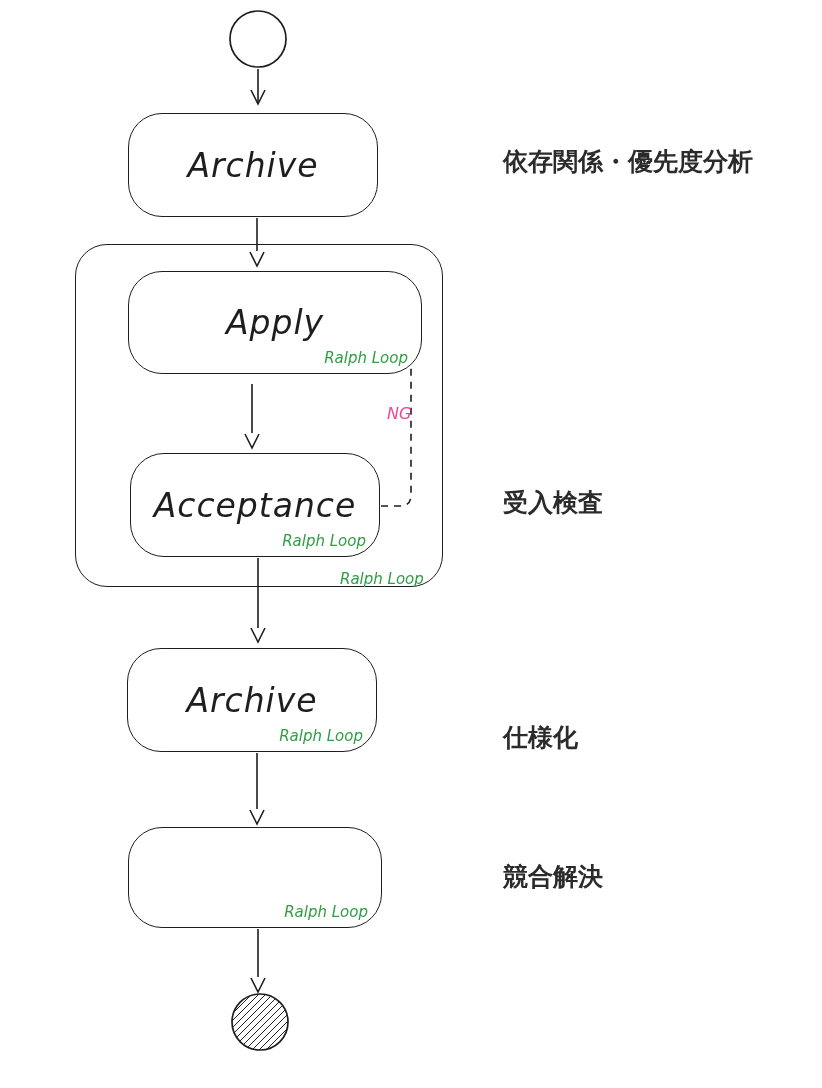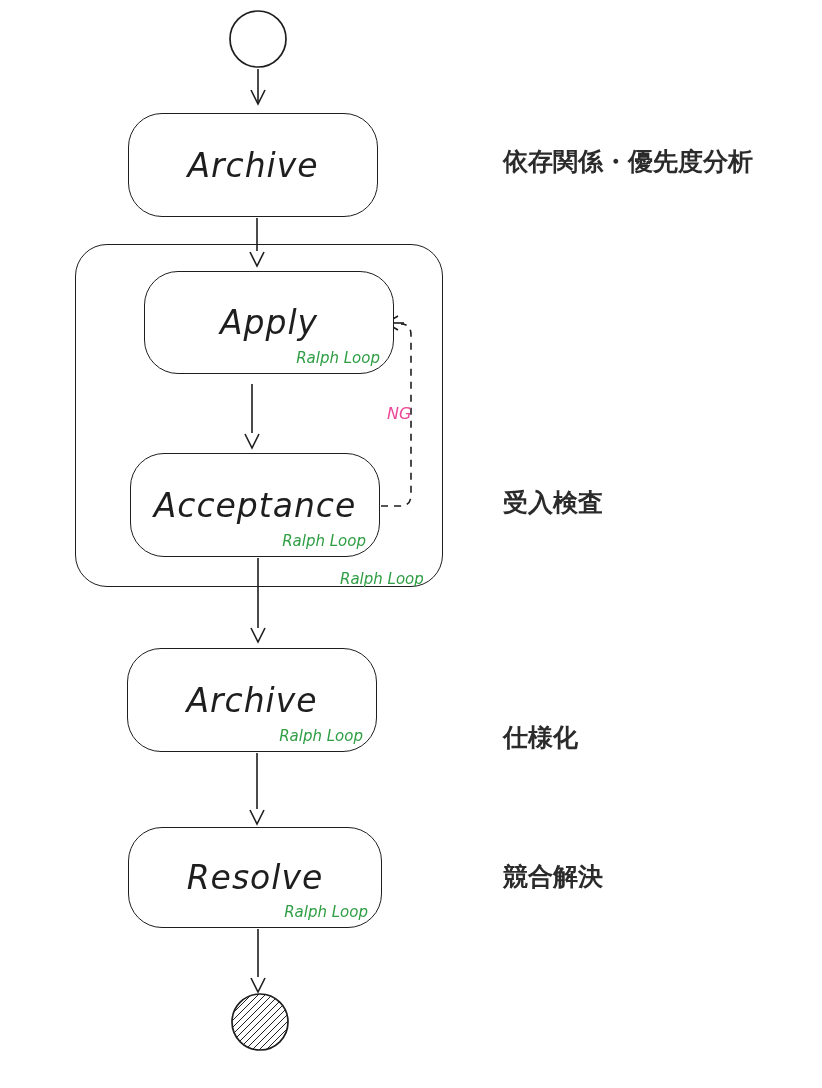--- a/index.html
+++ b/index.html
@@ -132,37 +132,36 @@
     <circle cx="260" cy="1022" r="28" fill="url(#hatch)" stroke="#1e1e1e" stroke-width="1.7"></circle>
   </svg>
 
   <div class="cluster" style="left:75px; top:244px; width:368px; height:343px;"></div>
   <div class="cluster-label" style="right:auto; left:340px; top:570px;">Ralph Loop</div>
 
   <div class="node" style="left:128px; top:113px; width:250px; height:104px;">
     <span class="node-label">Archive</span>
   </div>
 
-  <div class="node" style="left:128px; top:271px; width:250px; height:103px;margin-left:16px;">
+  <div class="node" style="left:128px; top:271px; width:294px; height:103px;">
     <span class="node-label">Apply</span>
     <span class="node-annotation">Ralph Loop</span>
   </div>
 
   <div class="node" style="left:130px; top:453px; width:250px; height:104px;">
     <span class="node-label">Acceptance</span>
     <span class="node-annotation">Ralph Loop</span>
   </div>
 
   <div class="node" style="left:127px; top:648px; width:250px; height:104px;">
     <span class="node-label">Archive</span>
     <span class="node-annotation">Ralph Loop</span>
   </div>
 
   <div class="node" style="left:128px; top:827px; width:254px; height:101px;">
-    <span class="node-label">Resolve</span>
     <span class="node-annotation">Ralph Loop</span>
   </div>
 
   <div class="side-label" style="top:148px;">依存関係・優先度分析</div>
   <div class="side-label" style="top:489px;text-align:center;">受入検査</div>
   <div class="side-label" style="top:724px;">仕様化</div>
   <div class="side-label" style="top:863px;">競合解決</div>
 
   <div class="edge-label" style="left:387px; top:404px;">NG</div>
 

